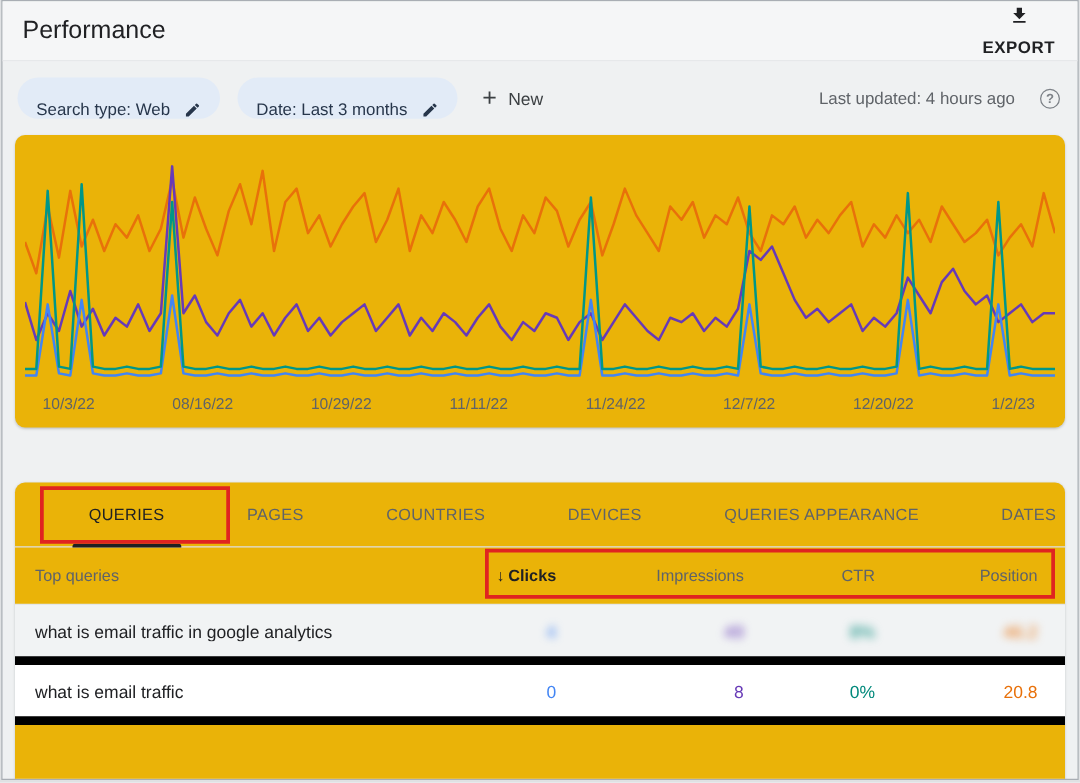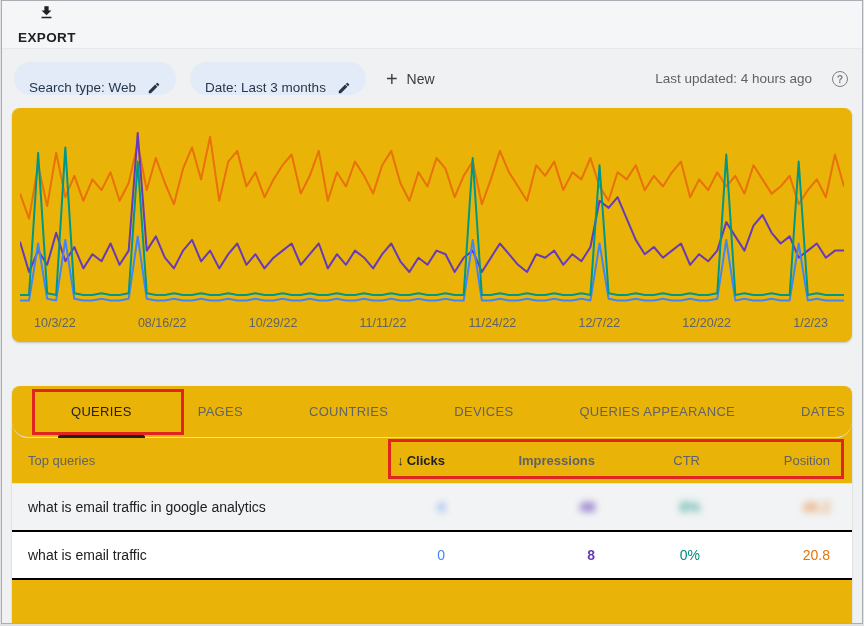--- a/index.html
+++ b/index.html
@@ -45,59 +45,60 @@
   .card{ background:#eab308; border-radius:8px; box-shadow:0 1px 2px rgba(60,64,67,.25); }
   .chart-card{ margin:4px 10px 0; padding:10px 8px 0; }
   .chart-card svg.chart{ display:block; width:100%; height:192px; }
   .x-axis{
     display:flex; justify-content:space-between; align-items:center;
     padding:6px 16px 12px 14px; font-size:12.5px; color:#5f6368;
   }
   
   .table-card{ position:relative; margin:44px 10px 0; height:244px; border-radius:8px 8px 0 0; }
   .tabs{ display:flex; align-items:stretch; height:52px; padding-left:26px;
-    border-bottom:1px solid #dde0e3;border-radius:16px; }
+    border-bottom:1px solid #dde0e3; }
   .tab{ position:relative; display:flex; align-items:center; padding:0 33px;
     font-size:13px; letter-spacing:.3px; color:#5f6368; cursor:pointer; white-space:nowrap; }
   .tab.active{ color:#202124; font-weight:500; }
   .tab.active::after{ content:""; position:absolute; left:20px; right:20px; bottom:-1px;
     height:3px; background:#1f2023; border-radius:2px 2px 0 0; }
   .thead{
     display:flex; align-items:center; height:46px; padding:0 22px 0 16px;
     border-bottom:1px solid #e3e6e9; font-size:13px; color:#5f6368;
   }
   .trow{
     display:flex; align-items:center; height:48px; padding:0 22px 0 16px;
-    border-bottom:2px solid #000000; font-size:14px; color:#202124; background:#fff;
+    border-bottom:7px solid #000000; font-size:14px; color:#202124; background:#fff;
     cursor:pointer;
   }
   .trow.highlight{ background:#f1f3f4; }
   .col.query{ flex:1; text-align:left; overflow:hidden; white-space:nowrap; }
   .col.clicks{ width:140px; text-align:right; }
-  .col.impr{ width:150px; text-align:right;font-weight:bold; }
+  .col.impr{ width:150px; text-align:right; }
   .col.ctr{ width:105px; text-align:right; }
   .col.pos{ width:130px; text-align:right; }
   .thead .col.clicks{ color:#202124; font-weight:700; }
   .sort-arrow{ font-weight:700; margin-right:3px; font-size:13px; }
   .c-clicks{ color:var(--clicks); }
   .c-impressions{ color:var(--impressions); }
   .c-ctr{ color:var(--ctr); }
   .c-position{ color:var(--position); }
   .blurred{ filter:blur(3.5px); }
   
   .annotation{ position:absolute; border:3px solid #e02420; pointer-events:none; }
   .anno-queries{ left:20px; top:3px; width:152px; height:46px; }
   .anno-metrics{ left:376px; top:53px; width:456px; height:40px; }
 </style>
 </head>
 <body>
 
 <div class="screen">
 
   <div class="page-header">
+    <div class="page-title">Performance</div>
     <button class="export-btn">
       <span>
         <svg width="17" height="17" viewBox="0 0 24 24" fill="#202124">
             <path d="M5 20h14v-2H5v2zM19 9h-4V3H9v6H5l7 7 7-7z"></path>
           </svg>
       </span>
       <span>EXPORT</span>
     </button>
   </div>
 

